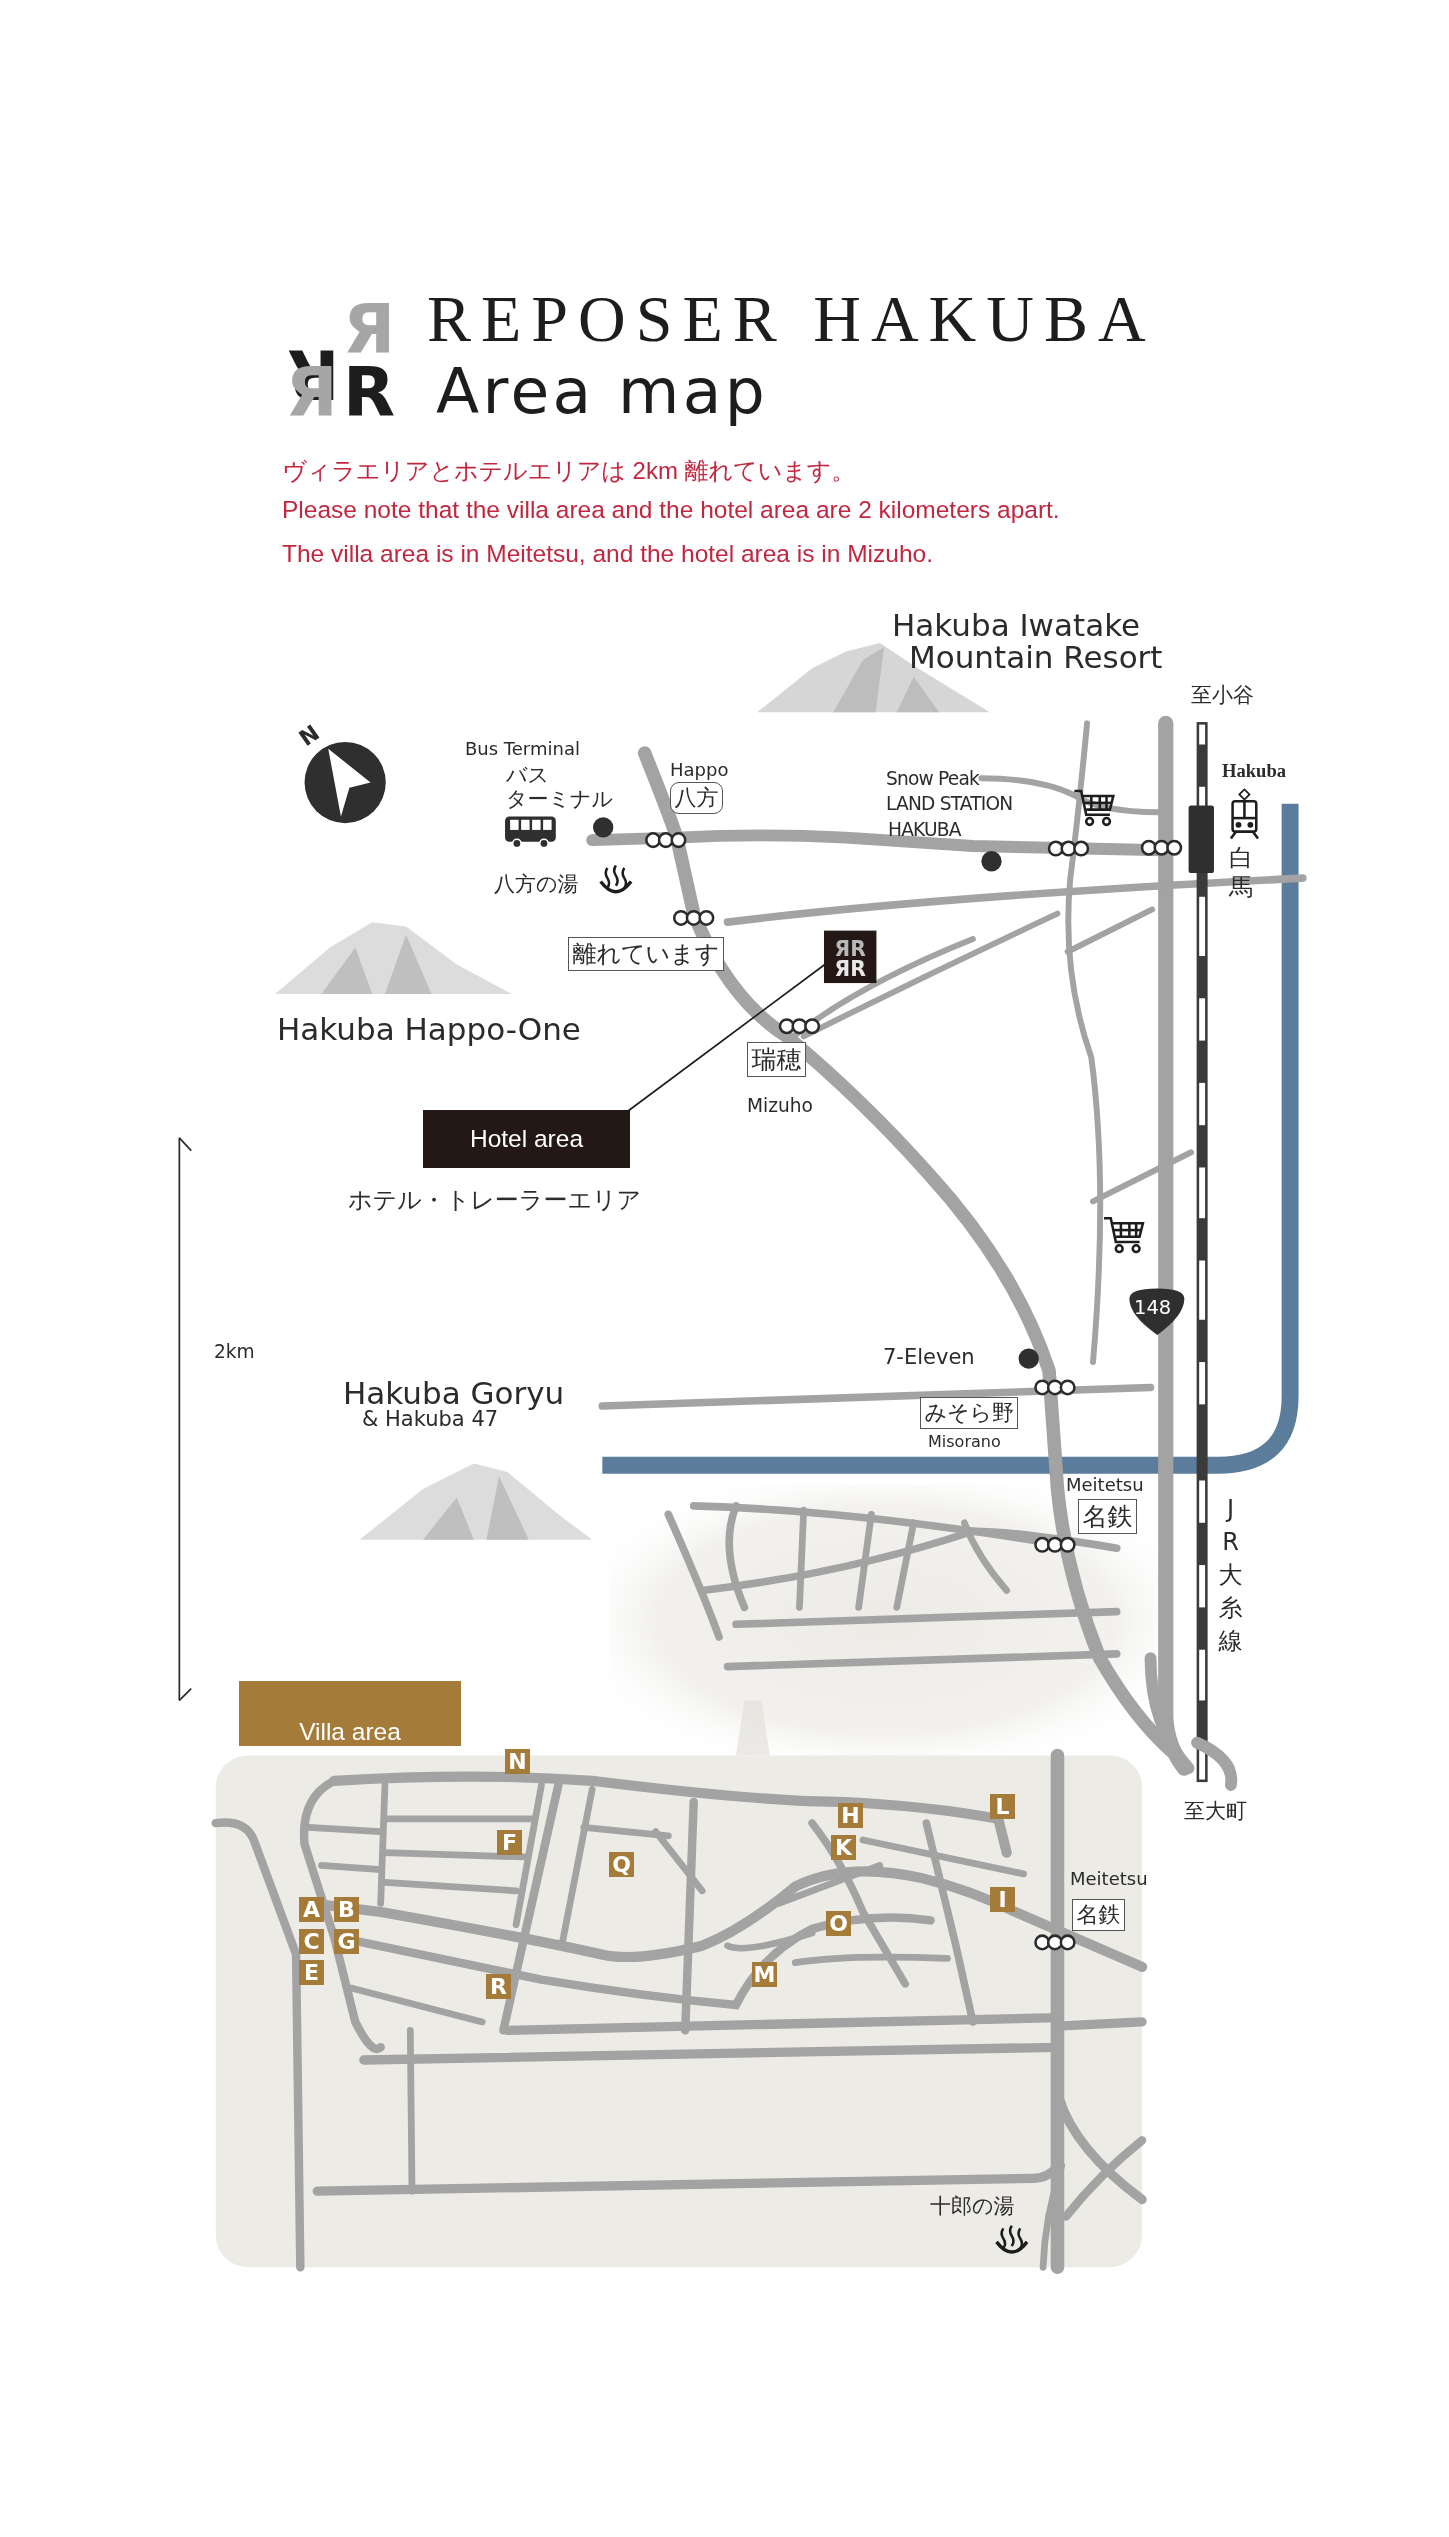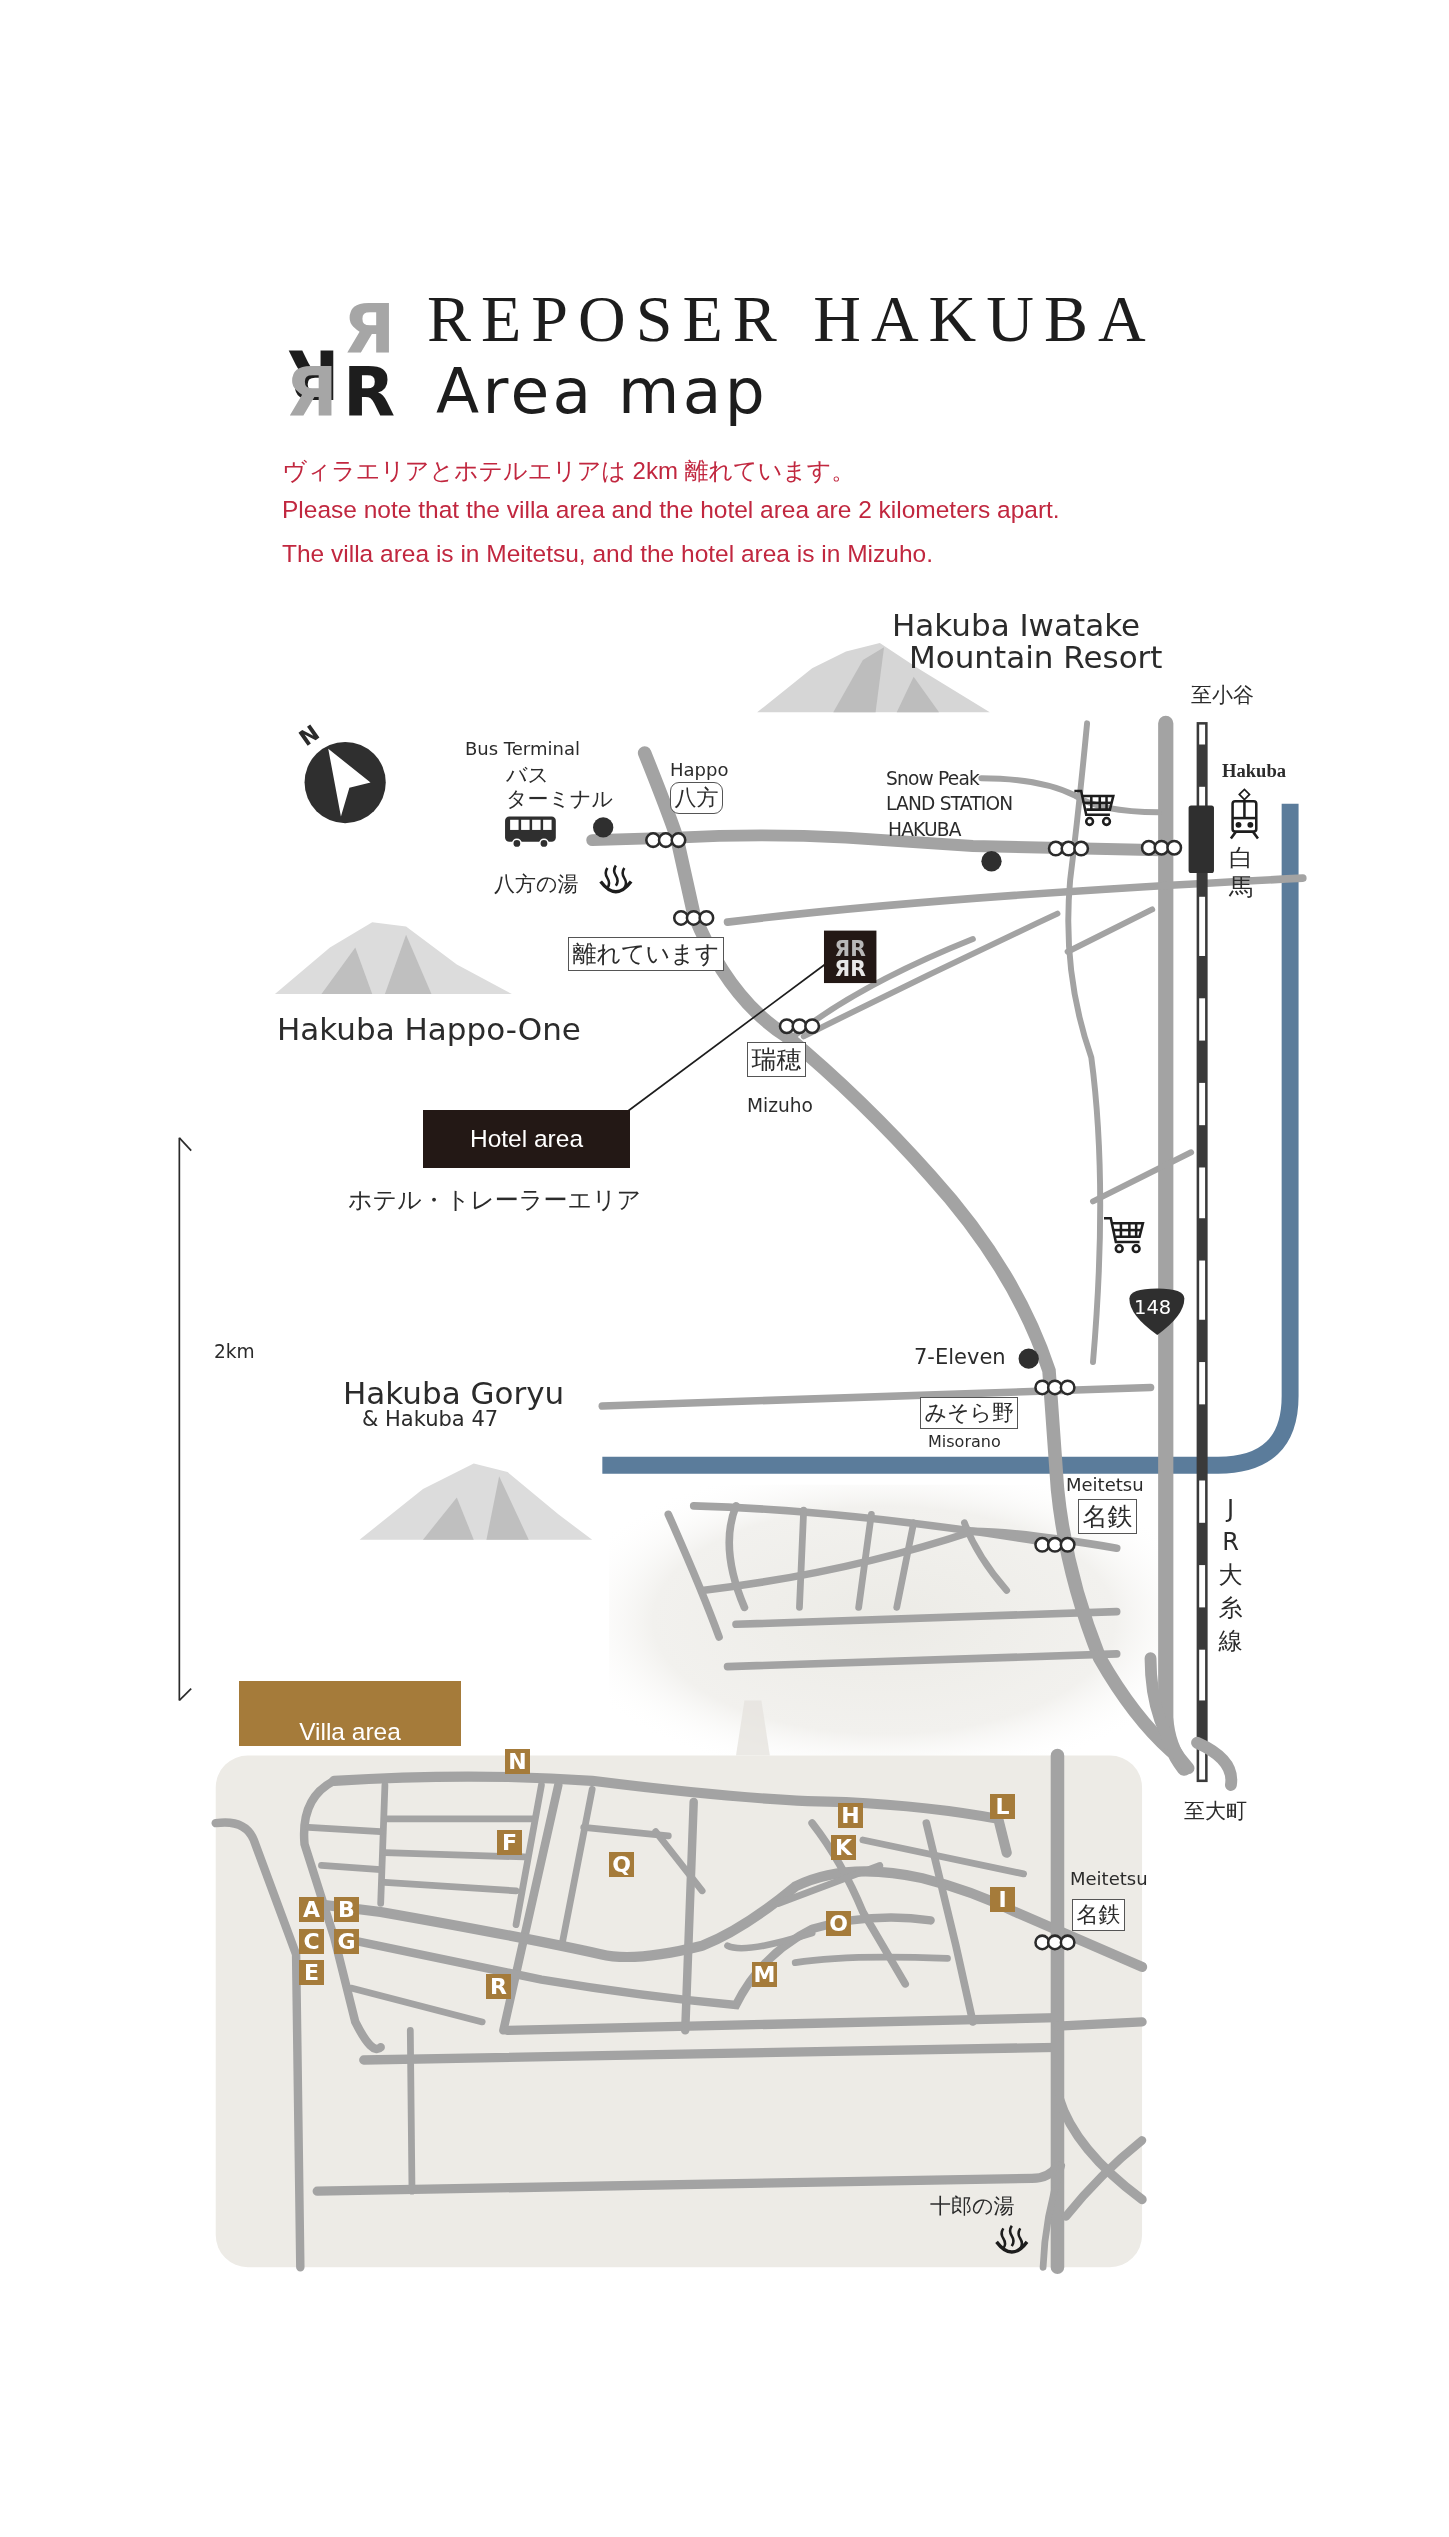--- a/index.html
+++ b/index.html
@@ -312,21 +312,21 @@
 <div class="lbl" style="left:886px; top:793px; font-size:18.6px; letter-spacing:-0.8px;">LAND STATION</div>
 <div class="lbl" style="left:888px; top:819px; font-size:18.6px; letter-spacing:-0.8px;">HAKUBA</div>
 
 <div class="lbl" style="left:1191px; top:681px; font-size:21px;">至小谷</div>
 <div class="lbl" style="left:1222px; top:760px; font-size:18.6px; font-weight:bold; font-family:'Liberation Serif', serif;">Hakuba</div>
 <div class="lbl" style="left:1229px; top:842px; font-size:24px;">白</div>
 <div class="lbl" style="left:1229px; top:871px; font-size:24px;">馬</div>
 
 <div class="lbl" style="left:1134px; top:1296px; font-size:19.5px; color:#fff;">148</div>
 
-<div class="lbl" style="left:914px; top:1345px; font-size:21px;">7-Eleven</div>
+<div class="lbl" style="left:883px; top:1345px; font-size:21px;">7-Eleven</div>
 <div class="lbl boxed" style="left:920px; top:1397px; font-size:22px;">みそら野</div>
 <div class="lbl" style="left:928px; top:1432px; font-size:16px;">Misorano</div>
 <div class="lbl" style="left:1066px; top:1474px; font-size:18px;">Meitetsu</div>
 <div class="lbl boxed" style="left:1078px; top:1499px; font-size:25px;">名鉄</div>
 
 <div class="lbl" style="left:1218px; top:1493px; font-size:24px; line-height:33px; text-align:center; width:25px;">
   <div>J</div>
   <div>R</div>
   <div>大</div>
   <div>糸</div>

